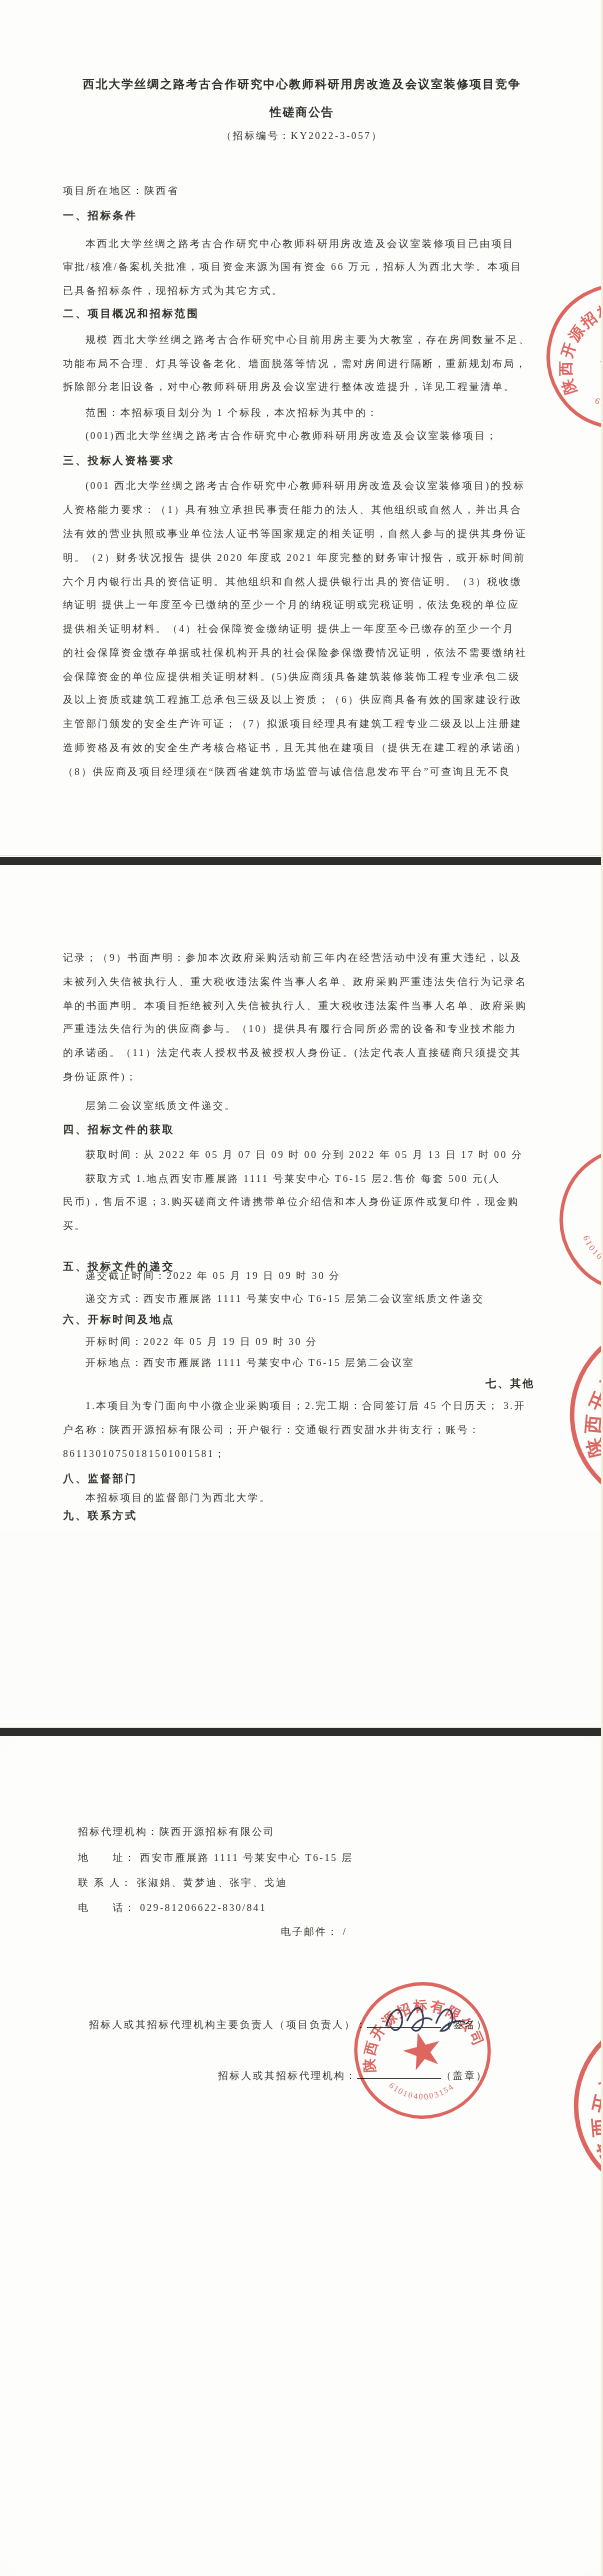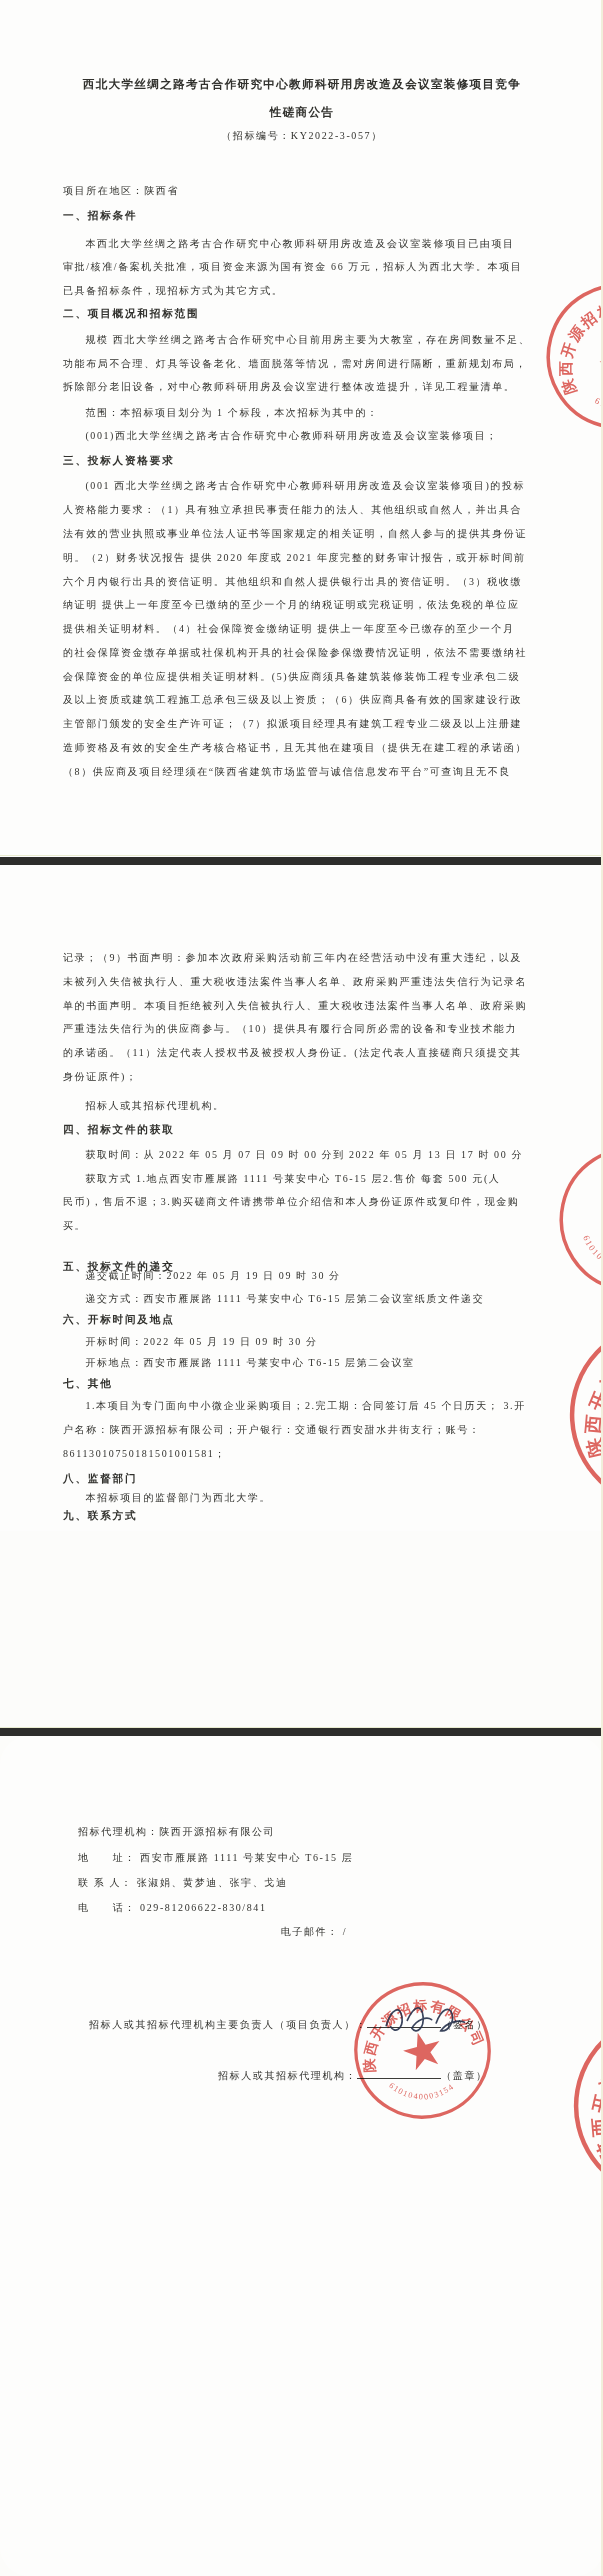--- a/index.html
+++ b/index.html
@@ -77,33 +77,33 @@
   <div class="sep-glow" style="top:855px;"></div>
   <div class="sep" style="top:857px;height:8.6px;"></div>
 
   <section class="page" style="top:865px;height:666px;">
     <div class="line" style="top:87px;">记录；（9）书面声明：参加本次政府采购活动前三年内在经营活动中没有重大违纪，以及</div>
     <div class="line" style="top:111px;">未被列入失信被执行人、重大税收违法案件当事人名单、政府采购严重违法失信行为记录名</div>
     <div class="line" style="top:135px;">单的书面声明。本项目拒绝被列入失信被执行人、重大税收违法案件当事人名单、政府采购</div>
     <div class="line" style="top:158px;">严重违法失信行为的供应商参与。（10）提供具有履行合同所必需的设备和专业技术能力</div>
     <div class="line" style="top:182px;">的承诺函。（11）法定代表人授权书及被授权人身份证。(法定代表人直接磋商只须提交其</div>
     <div class="line" style="top:206px;">身份证原件)；</div>
-    <div class="line indent" style="top:235px;">招标人或其招标代理机构。</div>
+    <div class="line indent" style="top:235px;">层第二会议室纸质文件递交。</div>
     <div class="line heading" style="top:259px;">四、招标文件的获取</div>
     <div class="line indent" style="top:284px;">获取时间：从 2022 年 05 月 07 日 09 时 00 分到 2022 年 05 月 13 日 17 时 00 分</div>
     <div class="line indent" style="top:308px;">获取方式  1.地点西安市雁展路 1111 号莱安中心 T6-15 层2.售价  每套 500 元(人</div>
     <div class="line" style="top:331px;">民币)，售后不退；3.购买磋商文件请携带单位介绍信和本人身份证原件或复印件，现金购</div>
     <div class="line" style="top:355px;">买。</div>
     <div class="line heading" style="top:396px;">五、投标文件的递交</div>
     <div class="line indent" style="top:405px;">递交截止时间：2022 年 05 月 19 日 09 时 30 分</div>
     <div class="line indent" style="top:428px;">递交方式：西安市雁展路 1111 号莱安中心 T6-15 层第二会议室纸质文件递交</div>
     <div class="line heading" style="top:449px;">六、开标时间及地点</div>
     <div class="line indent" style="top:471px;">开标时间：2022 年 05 月 19 日 09 时 30 分</div>
     <div class="line indent" style="top:492px;">开标地点：西安市雁展路 1111 号莱安中心 T6-15 层第二会议室</div>
-    <div class="line heading" style="top:513px;">七、其他</div>
+    <div class="line heading" style="top:513px;text-align:right;">七、其他</div>
     <div class="line indent" style="top:535px;">1.本项目为专门面向中小微企业采购项目；2.完工期：合同签订后 45 个日历天； 3.开</div>
     <div class="line" style="top:559px;">户名称：陕西开源招标有限公司；开户银行：交通银行西安甜水井街支行；账号：</div>
     <div class="line" style="top:583px;">86113010750181501001581；</div>
     <div class="line heading" style="top:608px;">八、监督部门</div>
     <div class="line indent" style="top:627px;">本招标项目的监督部门为西北大学。</div>
     <div class="line heading" style="top:645px;">九、联系方式</div>
     <div class="line contact" style="top:669px;">招 标 人：西北大学</div>
     <div class="line contact" style="top:692px;margin-left:20px;">地　　址：西安市长安区郭杜教育科技产业区学府大道 1 号</div>
     <div class="line contact" style="top:716px;">联 系 人：赵老师</div>
     <div class="line contact" style="top:741px;">电　　话：029-88302595</div>

